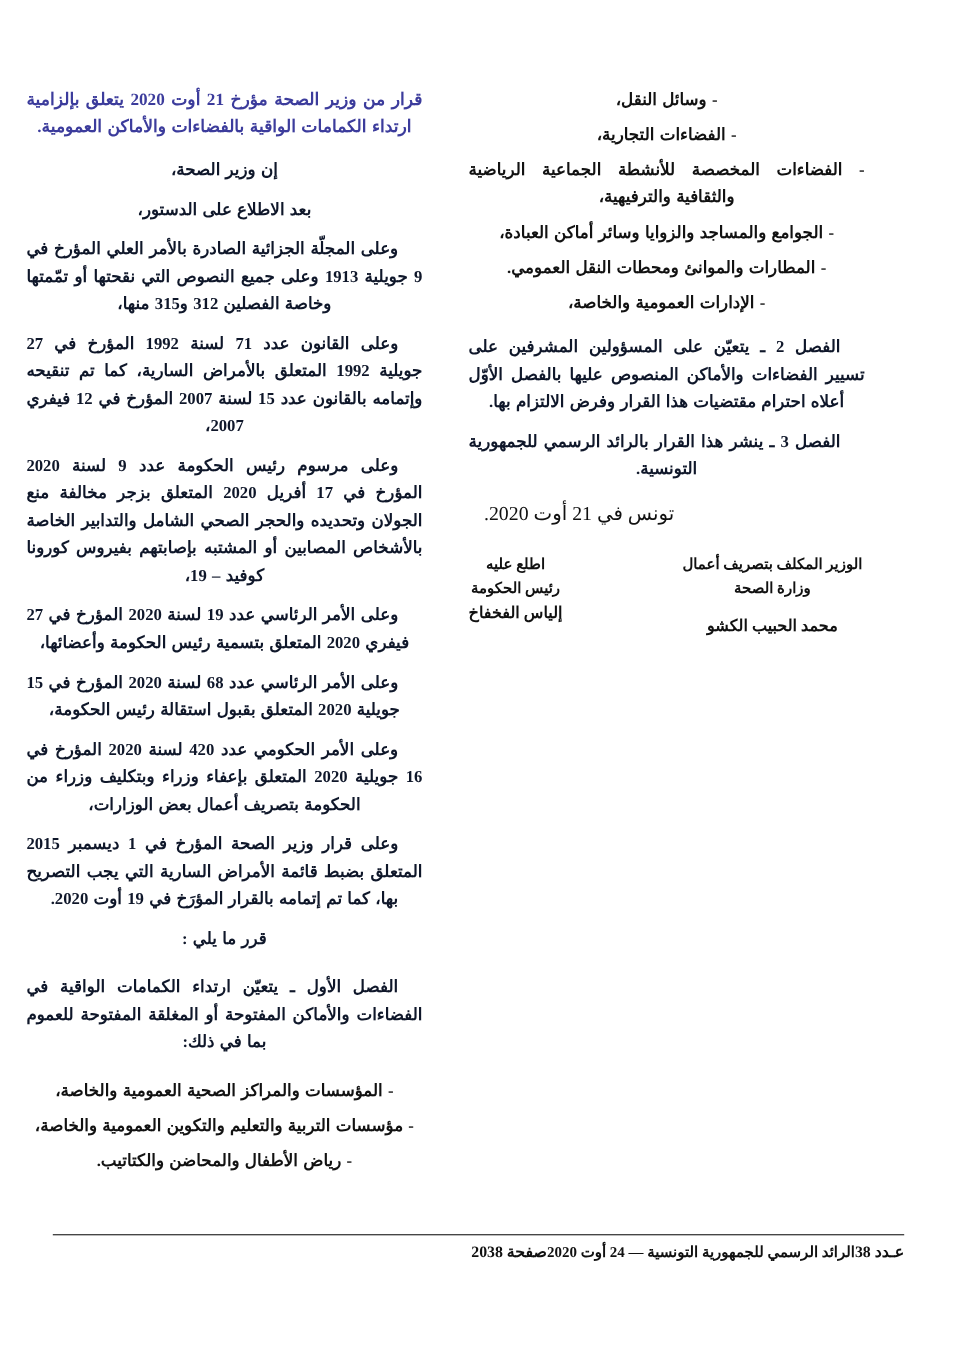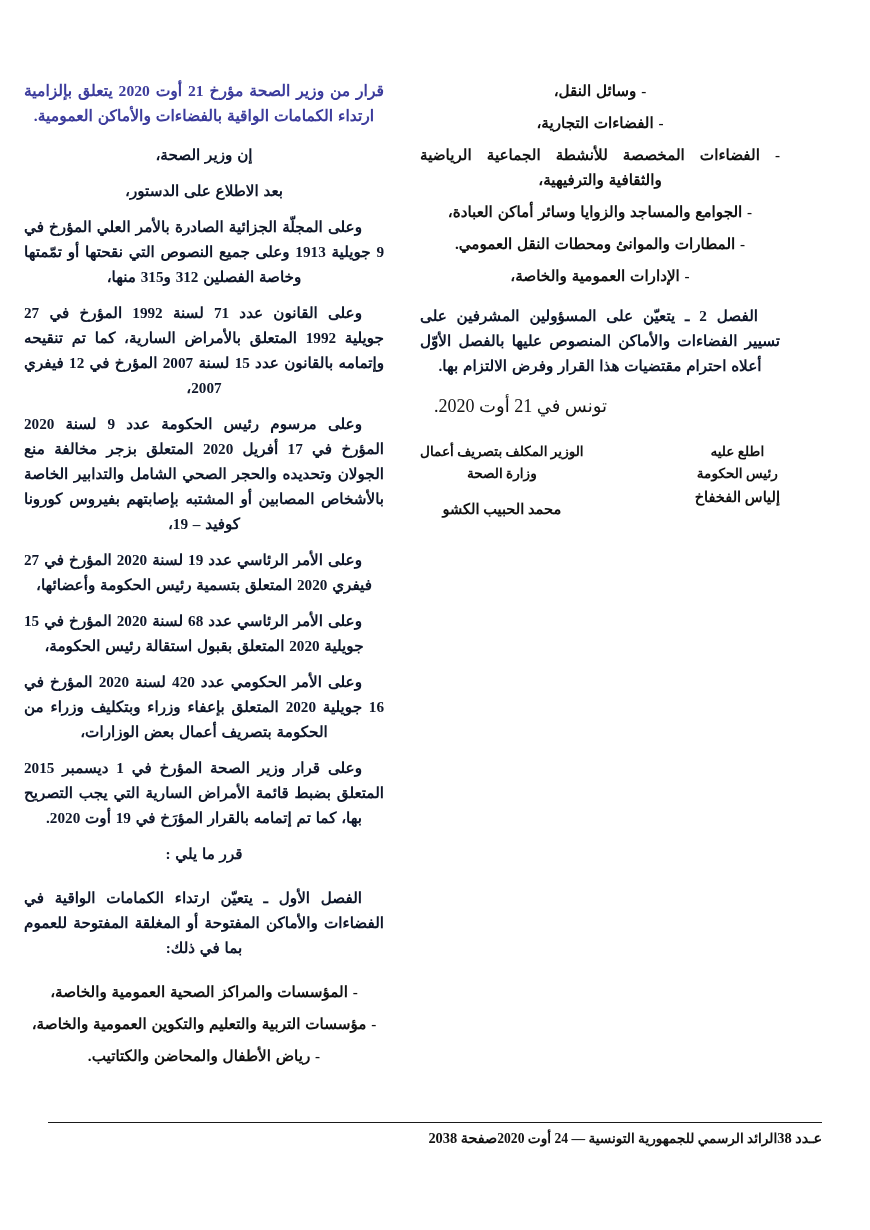--- a/index.html
+++ b/index.html
@@ -24,21 +24,21 @@
   
   .columns {
     position: absolute;
     top: 78px;
     left: 0;
     width: 870px;
     height: 1020px;
     display: flex;
     flex-direction: row-reverse; 
     justify-content: flex-start;
-    gap: 4px;
+    gap: 10px;
   }
   .col {
     width: 400px;
     box-sizing: border-box;
     direction: rtl;
     text-align: justify;
   }
   .col-right { padding: 0 16px 0 24px; }
   .col-left  { padding: 0 24px 0 16px; }
 
@@ -187,38 +187,39 @@
       <div class="dash-item line-center">- الفضاءات التجارية،</div>
       <div class="dash-item">- الفضاءات المخصصة للأنشطة الجماعية الرياضية والثقافية والترفيهية،</div>
       <div class="dash-item line-center">- الجوامع والمساجد والزوايا وسائر أماكن العبادة،</div>
       <div class="dash-item line-center">- المطارات والموانئ ومحطات النقل العمومي.</div>
       <div class="dash-item line-center">- الإدارات العمومية والخاصة،</div>
 
       <div class="spacer-sm"></div>
 
       <div class="p indent">الفصل 2 ـ يتعيّن على المسؤولين المشرفين على تسيير الفضاءات والأماكن المنصوص عليها بالفصل الأوّل أعلاه احترام مقتضيات هذا القرار وفرض الالتزام بها.</div>
 
+      <div class="p indent">الفصل 3 ـ ينشر هذا القرار بالرائد الرسمي للجمهورية التونسية.</div>
 
       <div class="date-line">تونس في 21 أوت 2020.</div>
 
       <div class="sig-row">
+
+        <div class="sig-block">
+          <div>اطلع عليه</div>
+          <div>رئيس الحكومة</div>
+          <div class="sig-name">إلياس الفخفاخ</div>
+        </div>
 
         <div class="sig-block left-block">
           <div>الوزير المكلف بتصريف أعمال</div>
           <div>وزارة الصحة</div>
           <div class="sig-gap"></div>
           <div class="sig-name">محمد الحبيب الكشو</div>
         </div>
 
-        <div class="sig-block">
-          <div>اطلع عليه</div>
-          <div>رئيس الحكومة</div>
-          <div class="sig-name">إلياس الفخفاخ</div>
-        </div>
-
       </div>
 
     </div>
 
   </div>
 
   <div class="footer-rule"></div>
 
   <div class="footer">
     <div>صفحة 2038</div>

